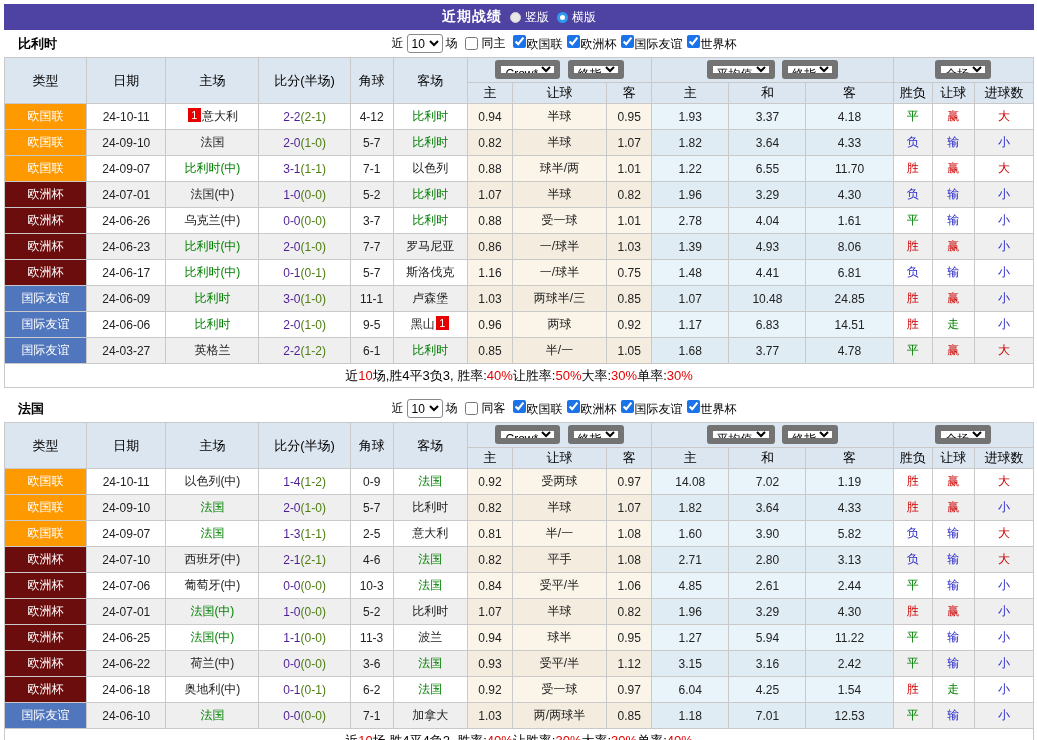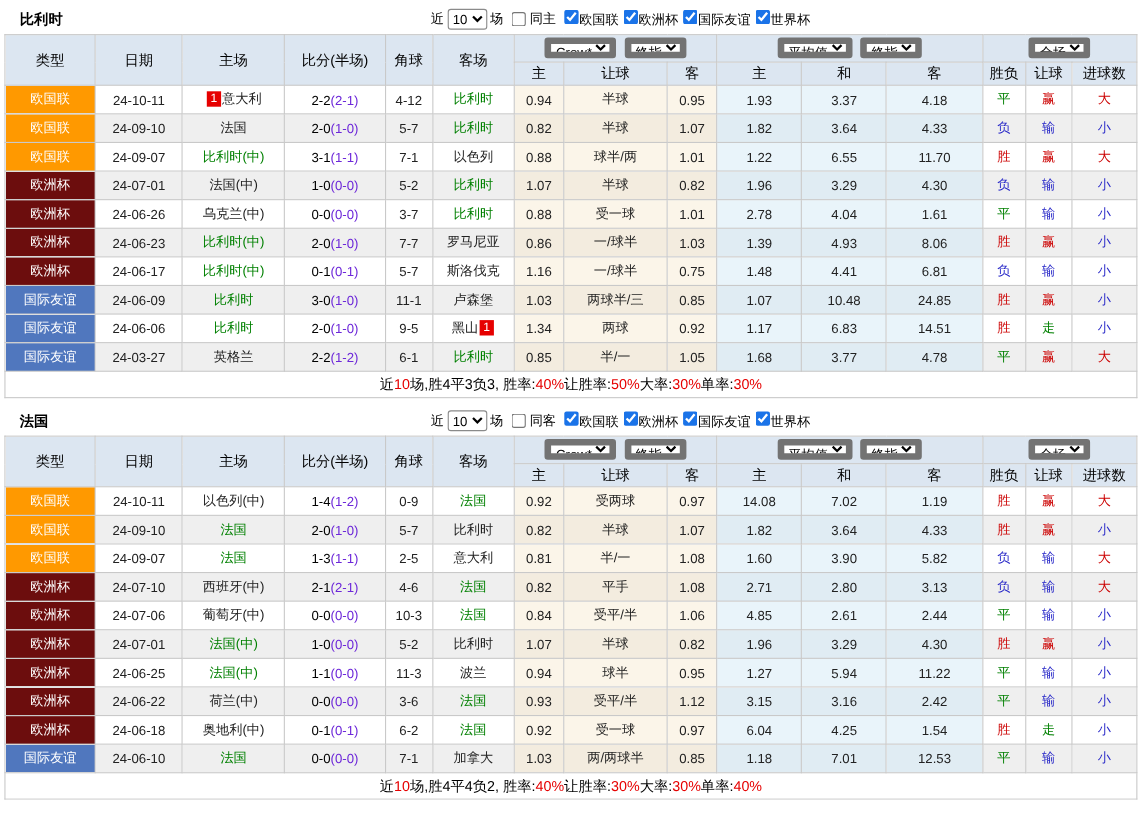--- a/index.html
+++ b/index.html
@@ -32,38 +32,49 @@
   td.lg { color:#fff; }
   td.lg.nl { background:#ff9900; }
   td.lg.ec { background:#6c0d0d; }
   td.lg.if { background:#5077be; }
 
   td.odds { background:#fbf5e9 !important; }
   tbody tr:nth-child(even) td.odds { background:#f3ecdf !important; }
   td.avg { background:#e9f4fa !important; }
   tbody tr:nth-child(even) td.avg { background:#e0ecf3 !important; }
 
-  .ft { color:#000000; }
-  .ht { color:#6d28d9; }
+  .ft { color:#4c1d95; }
+  .ht { color:#4d7c0f; }
   .tg { color:#008000; }
   .cR { color:#cc0000; }
   .cG { color:#008000; }
   .cB { color:#2929c8; }
   .badge { display:inline-block; background:#e60000; color:#fff; font-size:11px; line-height:14px; min-width:9px; padding:0 2px; margin:0 1px; vertical-align:1px; }
 
   .summary { height:23px; display:flex; align-items:center; justify-content:center; font-size:13px; color:#000; border:1px solid #c9c9c9; border-top:none; }
   .summary .red { color:#e60000; }
 
   .section2 { margin-top:7px; }
 </style>
 </head>
 <body>
 
 <div class="page">
 
+  <div class="titlebar">
+    <span class="t">近期战绩</span>
+    <span class="radio-group">
+      <span class="radio unsel"></span>
+      <span>竖版</span>
+    </span>
+    <span class="radio-group">
+      <span class="radio sel"></span>
+      <span>横版</span>
+    </span>
+  </div>
 
   <div id="sec0">
   <div class="filterbar">
     <span class="team-name">比利时</span>
     <span class="filter-center">
       <span>近</span>
       <select><option>10</option></select>
       <span>场</span>
       <input type="checkbox" style="">
       <span>同主</span>
@@ -257,21 +268,21 @@
             <td class="cR">赢</td>
             <td class="cB">小</td>
           </tr>
           <tr>
             <td class="lg if">国际友谊</td>
             <td>24-06-06</td>
             <td><span class="tg">比利时</span></td>
             <td><span class="ft">2-0</span><span class="ht">(1-0)</span></td>
             <td>9-5</td>
             <td><span>黑山</span><span class="badge">1</span></td>
-            <td class="odds">1.34</td>
+            <td class="odds">0.96</td>
             <td class="odds">两球</td>
             <td class="odds">0.92</td>
             <td class="avg">1.17</td>
             <td class="avg">6.83</td>
             <td class="avg">14.51</td>
             <td class="cR">胜</td>
             <td class="cG">走</td>
             <td class="cB">小</td>
           </tr>
           <tr>

